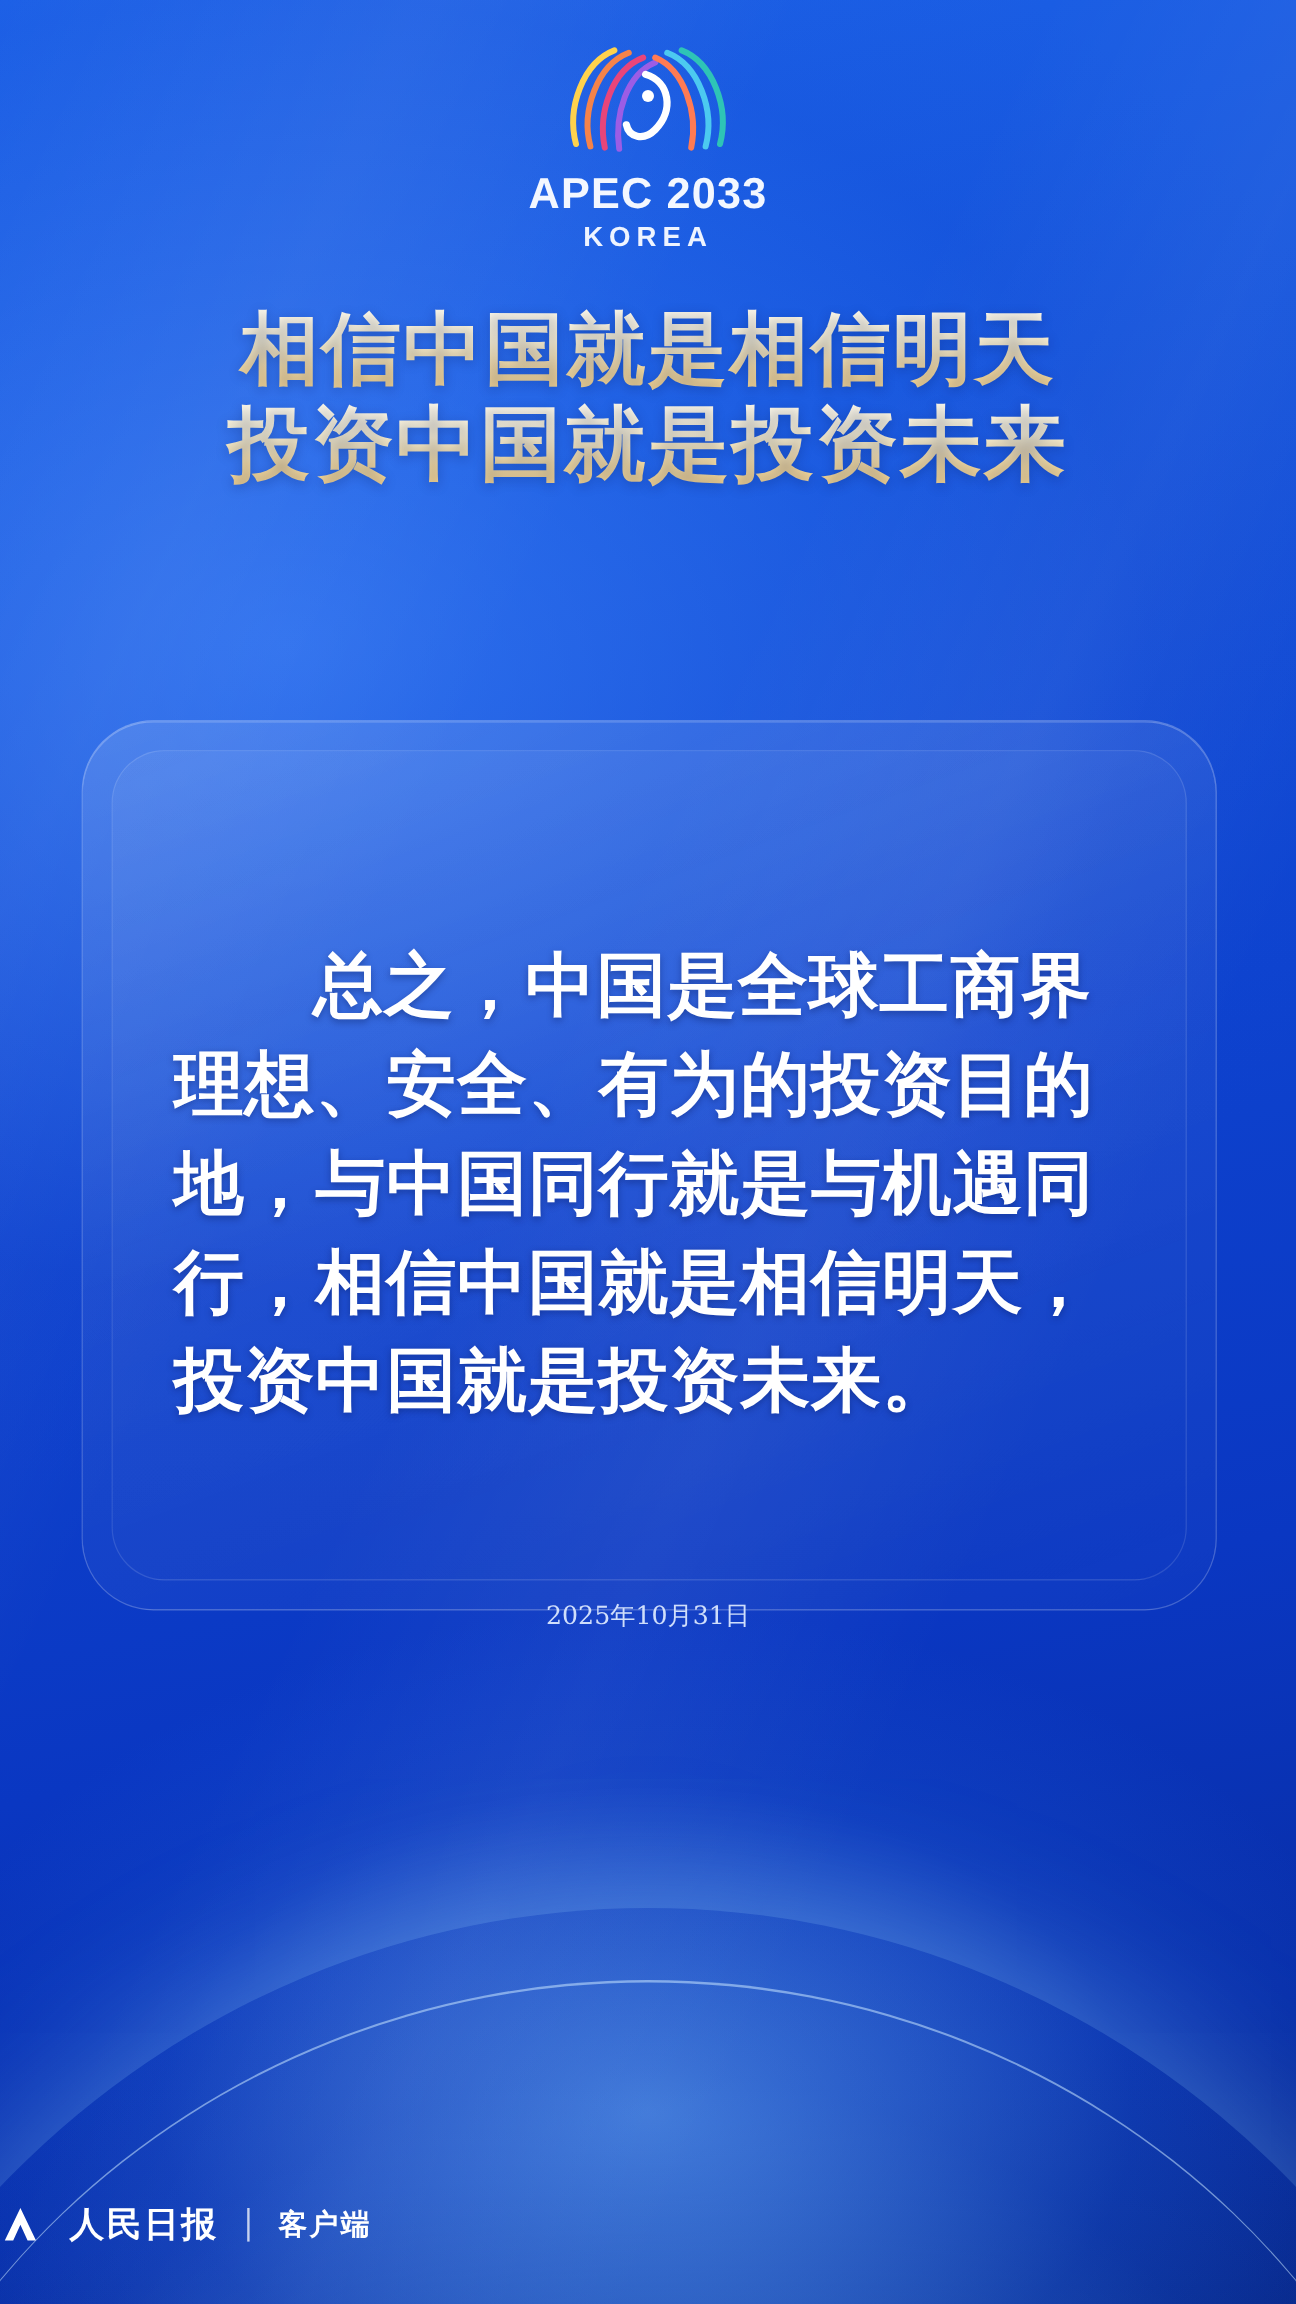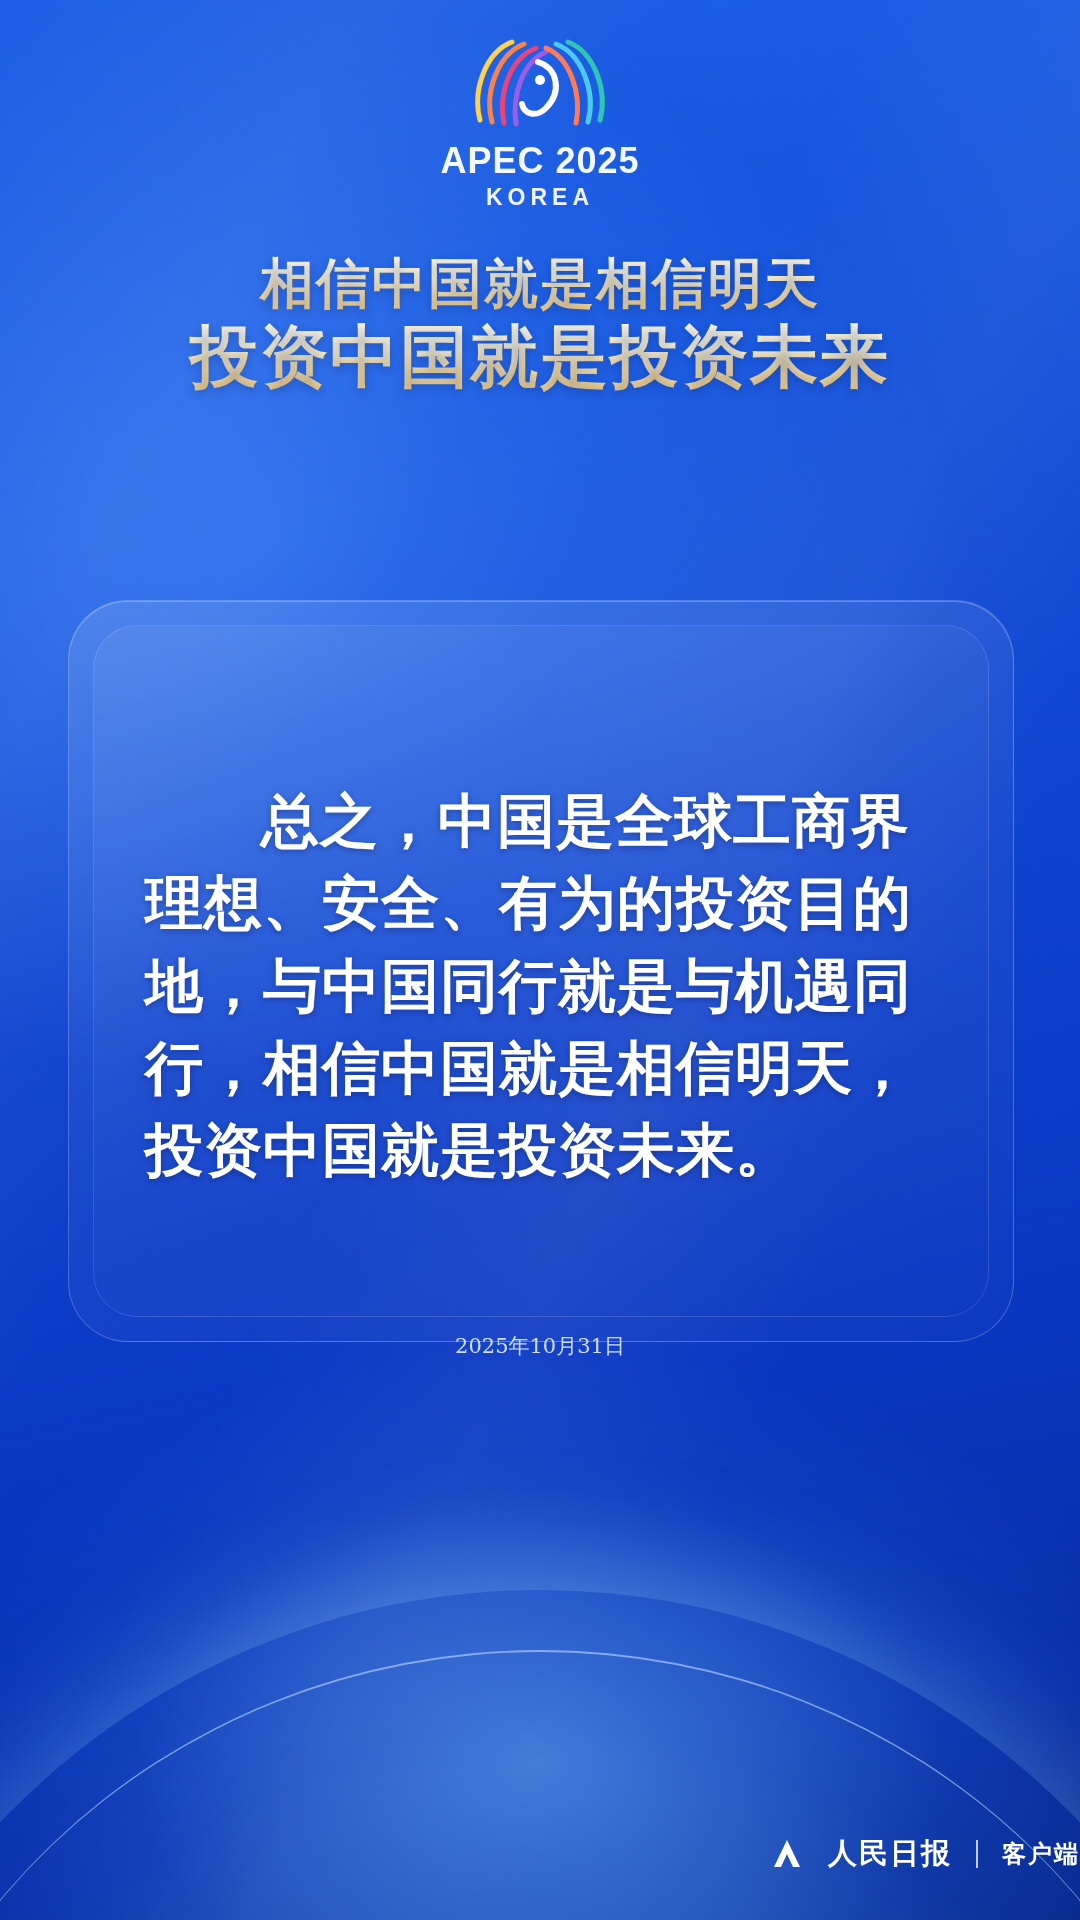--- a/index.html
+++ b/index.html
@@ -81,21 +81,21 @@
     font-weight: bold;
     letter-spacing: 2px;
     background: linear-gradient(180deg, #fffdf3 0%, #fdf3d2 42%, #f6dca0 72%, #f0cf8b 100%);
     -webkit-background-clip: text;
     background-clip: text;
     color: transparent;
     text-shadow: 0 3px 10px rgba(0,20,80,0.25);
     line-height: 1.18;
   }
   .headline .l1 { font-size: 84px; }
-  .headline .l2 { font-size: 54px; }
+  .headline .l2 { font-size: 66px; }
   .headline .l3 { font-size: 68px; }
 
   
   .card {
     position: absolute;
     left: 68px;
     top: 600px;
     width: 944px;
     height: 740px;
     border-radius: 60px;
@@ -169,21 +169,21 @@
   }
 
   
   .brand {
     position: absolute;
     left: 0;
     right: 0;
     bottom: 46px;
     display: flex;
     align-items: center;
-    justify-content: flex-end;
+    justify-content: flex-start;
     gap: 24px;
   }
   .brand-glyph {
     width: 34px;
     height: 34px;
     position: relative;
   }
   .brand-name {
     color: #ffffff;
     font-family: "DejaVu Serif", "Liberation Serif", serif;
@@ -219,21 +219,21 @@
           <path d="M54 95 C 48 66, 60 30, 86 20" stroke="#e8457a"></path>
           <path d="M66 96 C 62 68, 72 34, 96 24" stroke="#9b5de5"></path>
           <path d="M150 92 C 158 62, 144 24, 118 14" stroke="#2ec4b6"></path>
           <path d="M138 94 C 146 64, 132 26, 106 16" stroke="#4cc9f0"></path>
           <path d="M126 95 C 132 66, 120 30, 96 20" stroke="#ff7b54"></path>
         </g>
         <path d="M88 34 C 108 40, 112 64, 96 80 C 86 90, 74 86, 72 76" fill="none" stroke="#ffffff" stroke-width="6" stroke-linecap="round"></path>
         <circle cx="90" cy="52" r="5" fill="#ffffff"></circle>
       </svg>
     </div>
-    <div class="logo-text">APEC 2025</div>
+    <div class="logo-text">APEC 2033</div>
     <div class="logo-sub">KOREA</div>
   </div>
 
   <div class="headline">
     <div class="line l2">相信中国就是相信明天</div>
     <div class="line l3">投资中国就是投资未来</div>
   </div>
 
   <div class="card">
     <div class="card-inner"></div>

